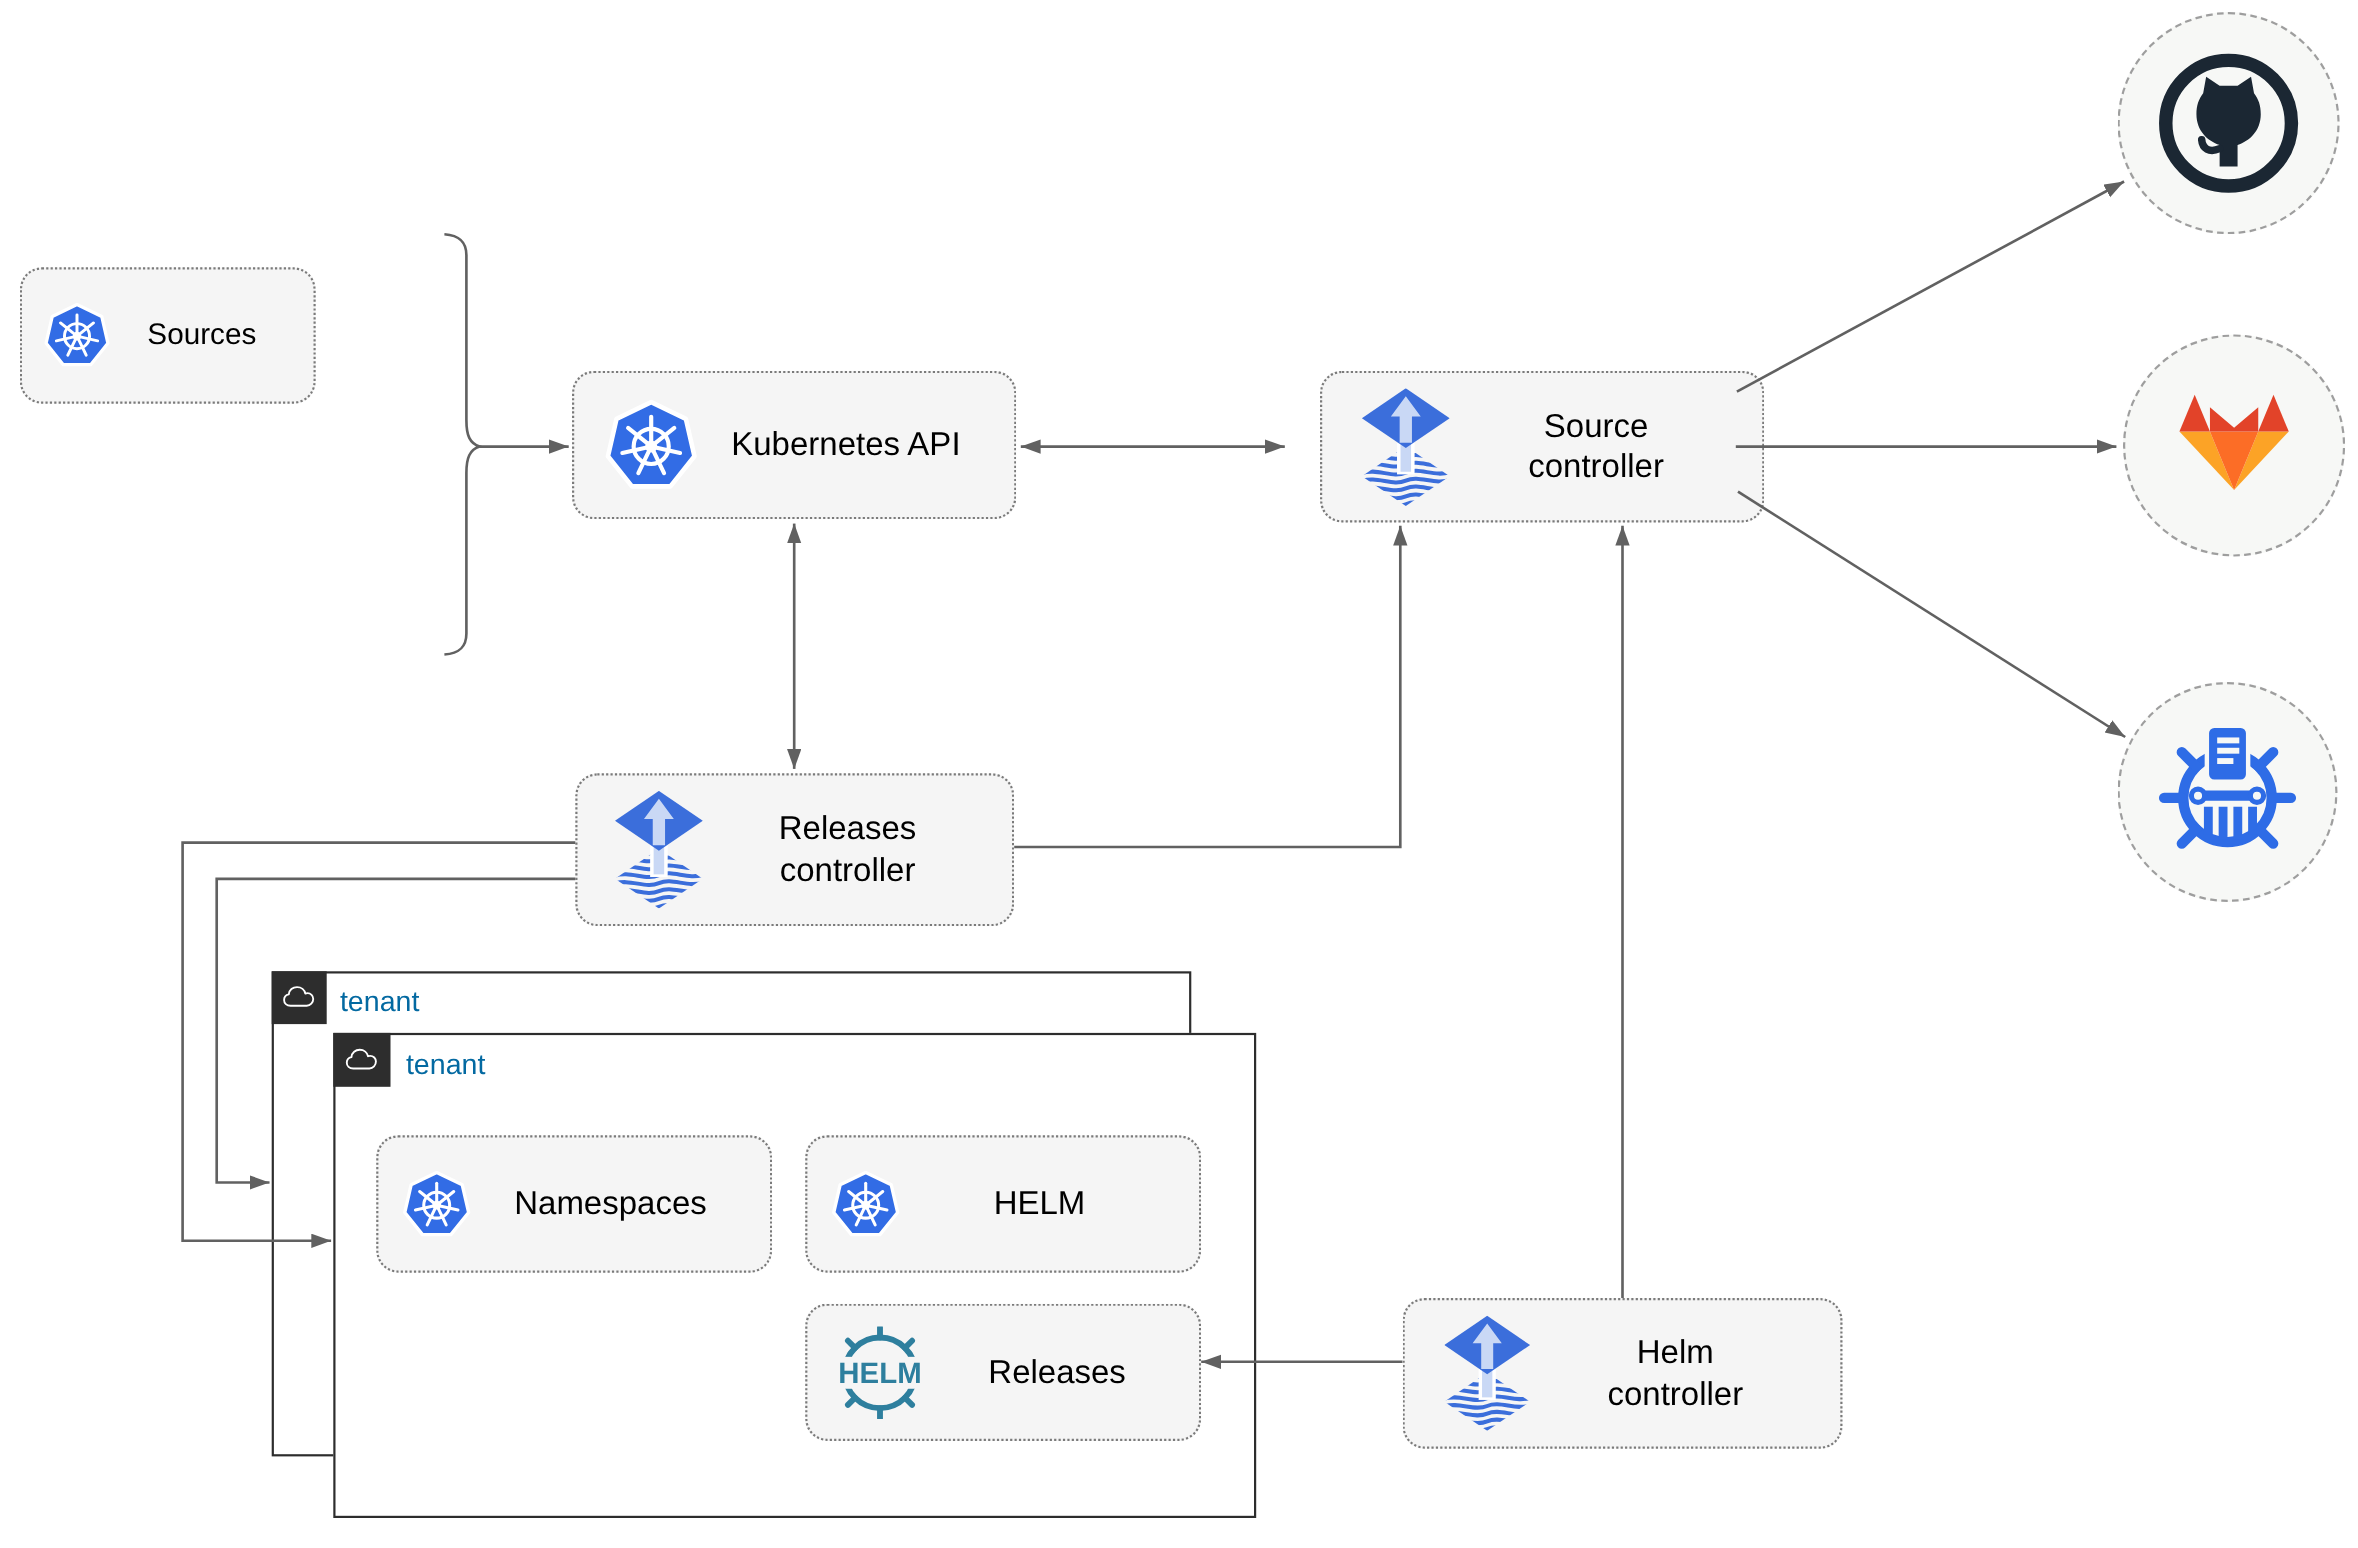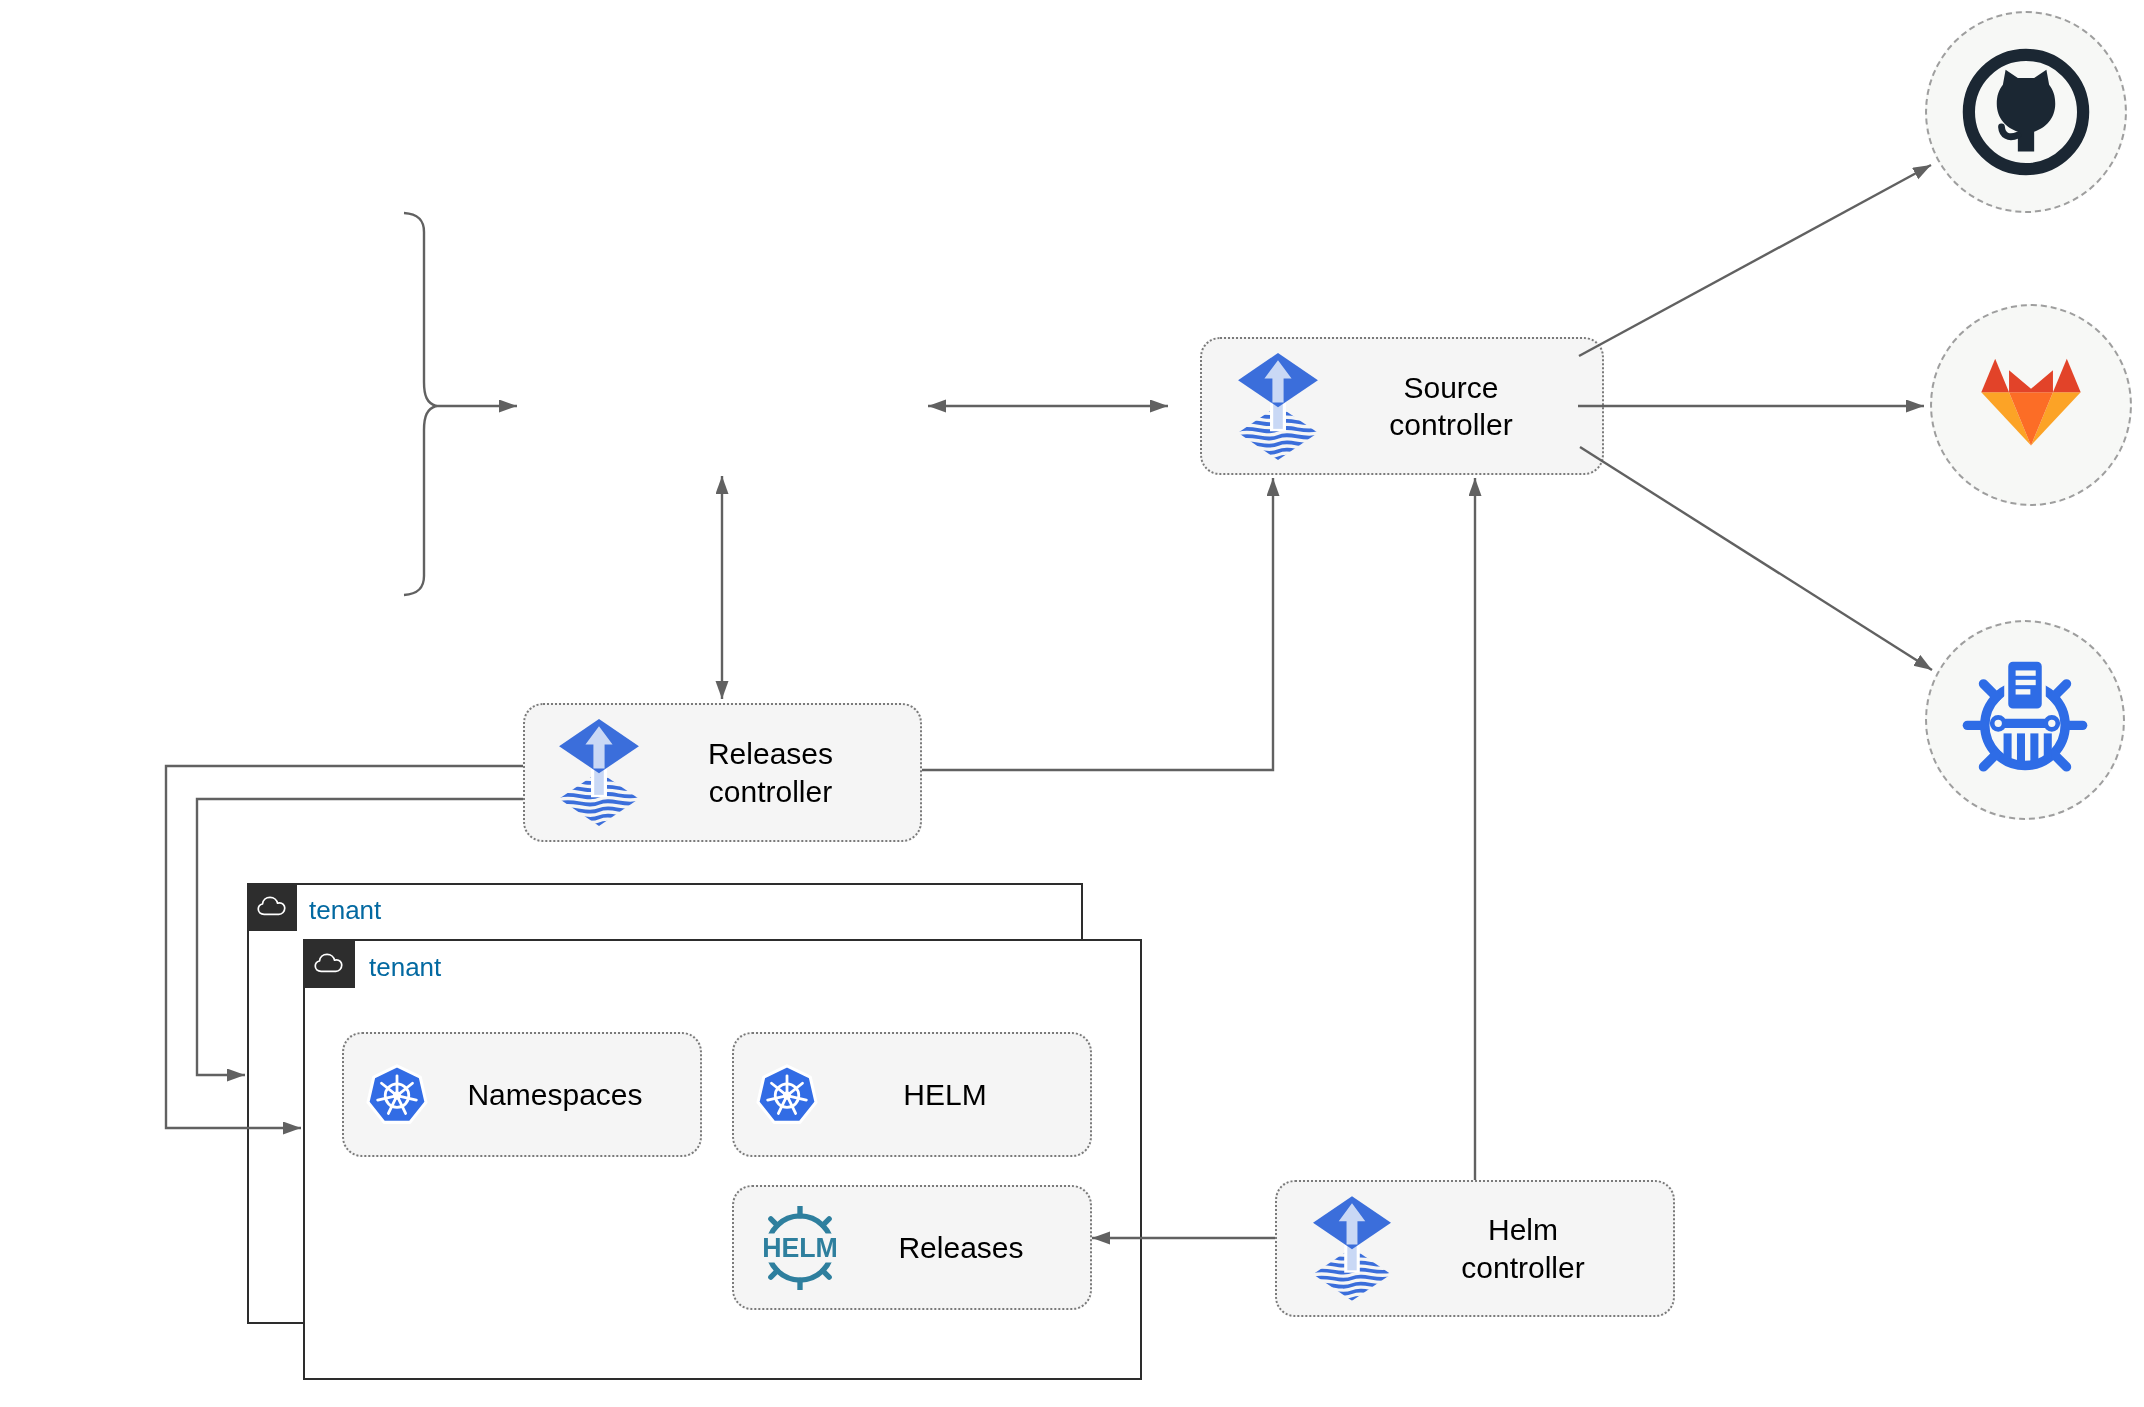--- a/index.html
+++ b/index.html
@@ -174,22 +174,34 @@
     </div>
     <div class="node" style="left:427px;top:244px;width:360px;height:125px">
       <svg class="icon" style="margin-left:16px" width="100" height="84" viewBox="0 0 130 110">
         <use href="#helmIcon"></use>
         <text x="65" y="67" text-anchor="middle" font-size="35" font-weight="bold" style="fill:var(--helm-teal)">HELM</text>
       </svg>
       <div class="label">Releases</div>
     </div>
   </div>
 
-
-
+  <div class="node" style="left:18px;top:243px;width:269px;height:124px">
+    <svg class="icon" style="margin-left:20px" width="60" height="60" viewBox="0 0 100 100">
+        <use href="#k8sIcon"></use>
+      </svg>
+    <div class="label sm">Sources</div>
+  </div>
+
+
+  <div class="node" style="left:520px;top:337px;width:404px;height:135px">
+    <svg class="icon" style="margin-left:28px" width="84" height="84" viewBox="0 0 100 100">
+        <use href="#k8sIcon"></use>
+      </svg>
+    <div class="label">Kubernetes API</div>
+  </div>
 
   <div class="node" style="left:1200px;top:337px;width:404px;height:138px">
     <svg class="icon" style="margin-left:36px" width="80" height="107" viewBox="0 0 100 134">
         <use href="#fluxIcon"></use>
       </svg>
     <div class="label">
       <div>Source</div>
       <div>controller</div>
     </div>
   </div>

